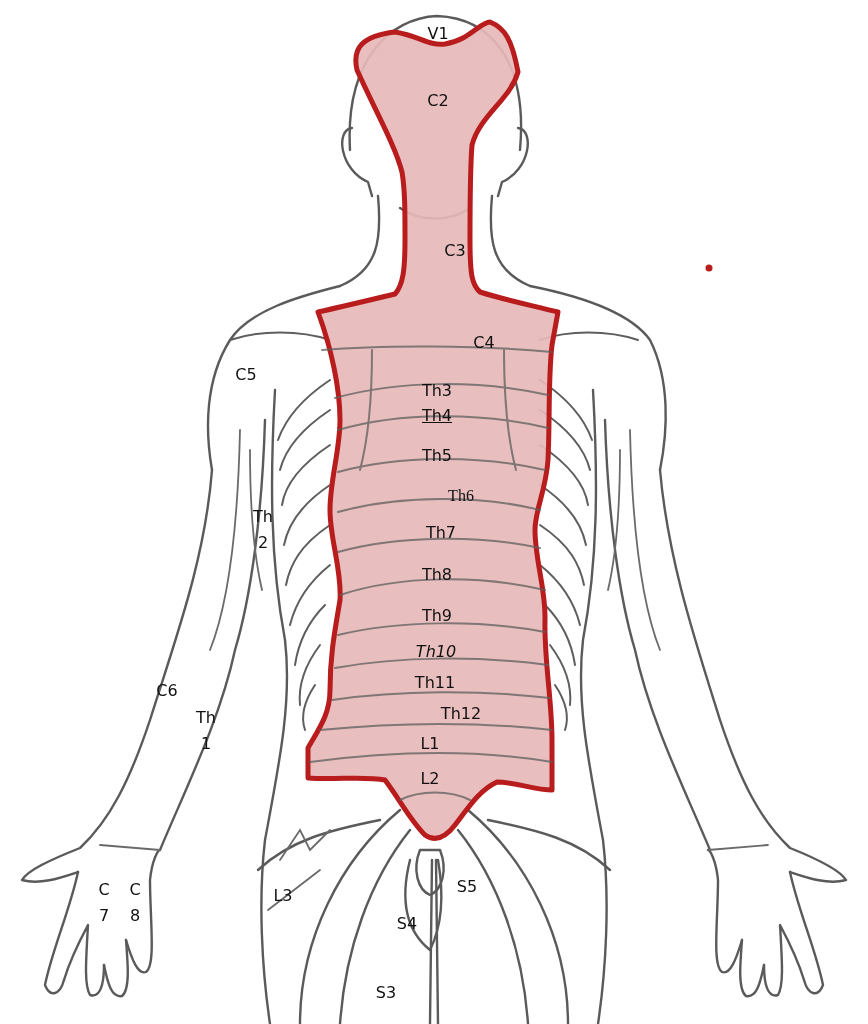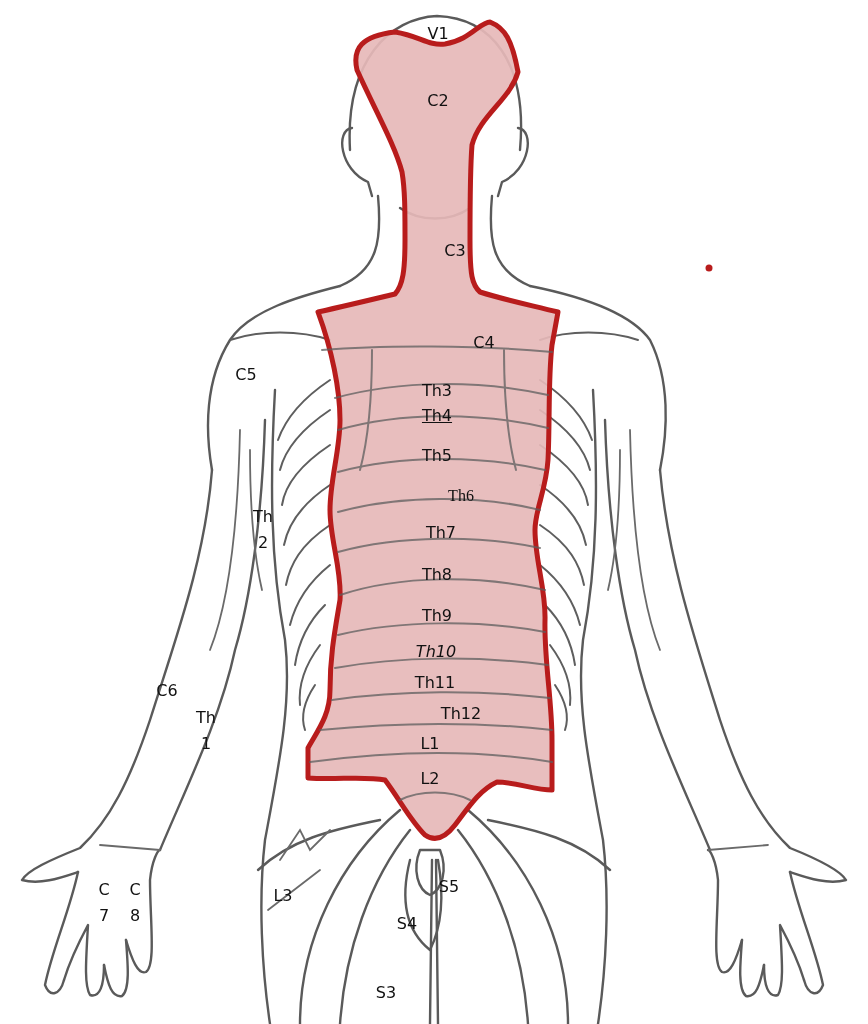--- a/index.html
+++ b/index.html
@@ -151,15 +151,15 @@
 </div>
 <div class="lbl stack" style="left:104px;top:875px;">
   <div>C</div>
   <div style="margin-top:-4px;">7</div>
 </div>
 <div class="lbl stack" style="left:135px;top:875px;">
   <div>C</div>
   <div style="margin-top:-4px;">8</div>
 </div>
 <div class="lbl" style="left:283px;top:885px;">L3</div>
-<div class="lbl" style="left:449px;top:876px;">S5</div>
+<div class="lbl" style="left:449px;top:876px;padding-left:36px;">S5</div>
 <div class="lbl" style="left:407px;top:913px;">S4</div>
 <div class="lbl" style="left:386px;top:982px;">S3</div>
 
 </body></html>

